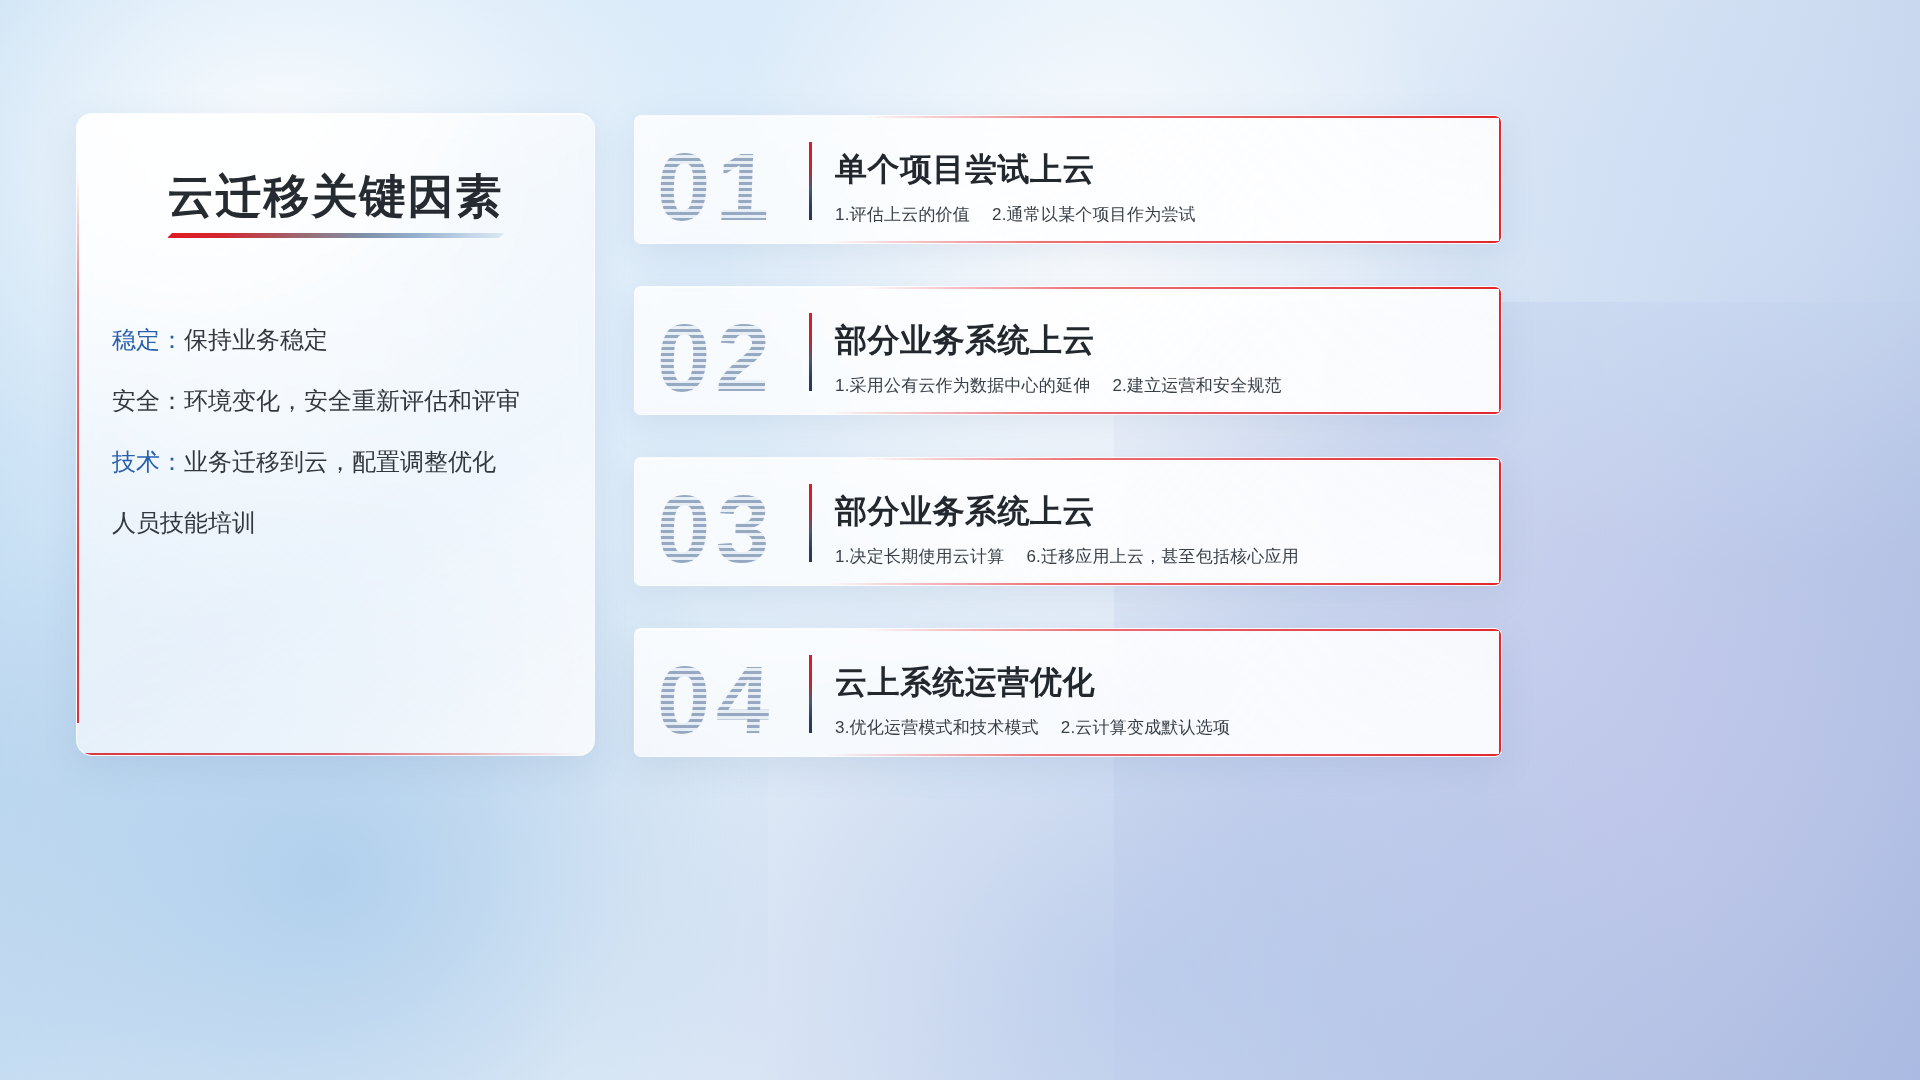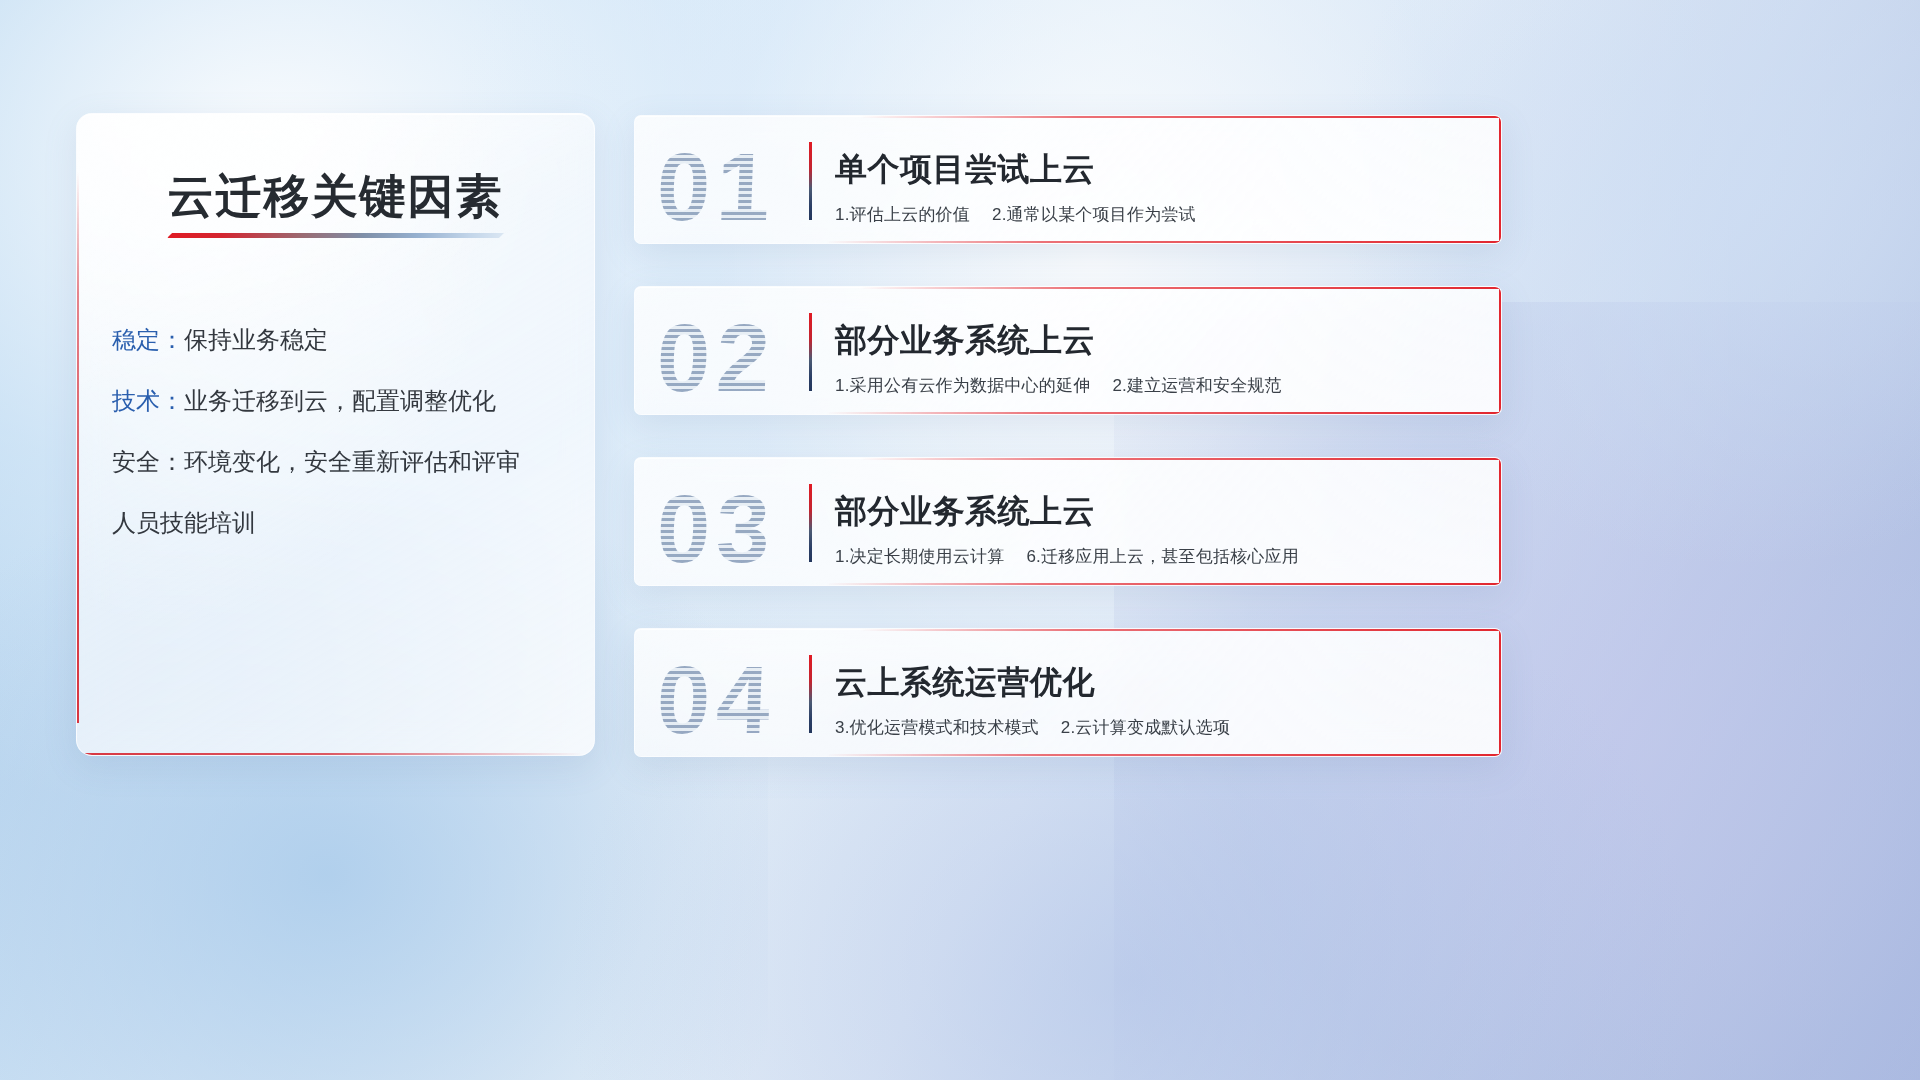--- a/index.html
+++ b/index.html
@@ -191,24 +191,24 @@
   <div class="edge-red-bottom"></div>
 
   <div id="panel-title">云迁移关键因素</div>
   <div id="title-underline"></div>
 
   <div id="panel-list">
     <div class="panel-line">
       <span class="k">稳定：</span><span>保持业务稳定</span>
     </div>
     <div class="panel-line">
+      <span class="k plain">安全：</span><span>环境变化，安全重新评估和评审</span>
+    </div>
+    <div class="panel-line">
       <span class="k">技术：</span><span>业务迁移到云，配置调整优化</span>
-    </div>
-    <div class="panel-line">
-      <span class="k plain">安全：</span><span>环境变化，安全重新评估和评审</span>
     </div>
     <div class="panel-line">
       <span class="k plain"></span><span>人员技能培训</span>
     </div>
   </div>
 </div>
 
 <div class="glass step-card" id="card-0">
   <div class="sheen"></div>
   <div class="edge-top"></div>

